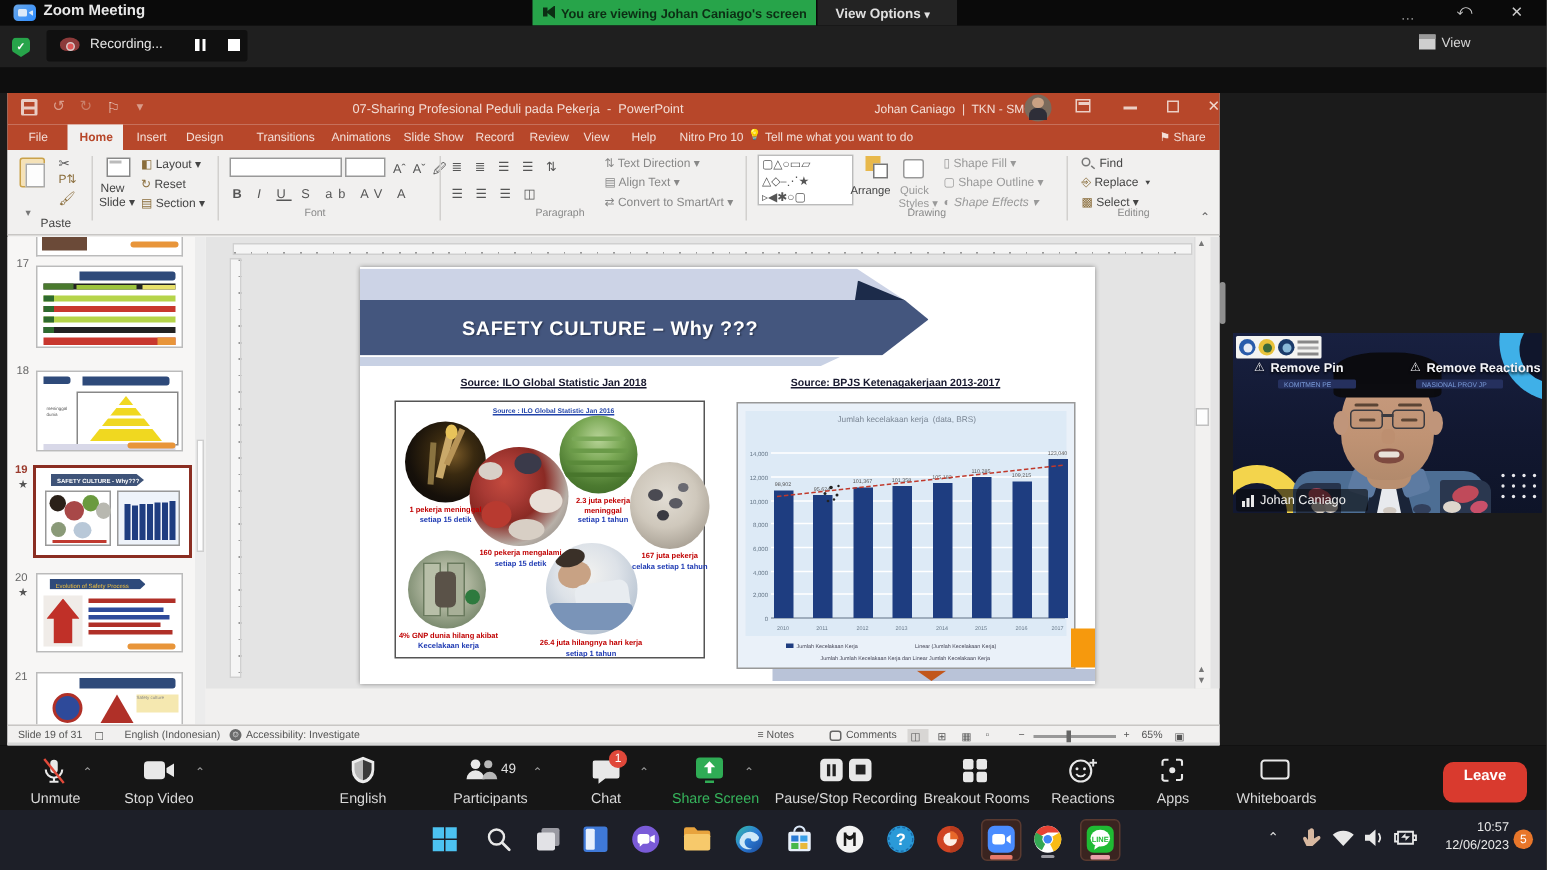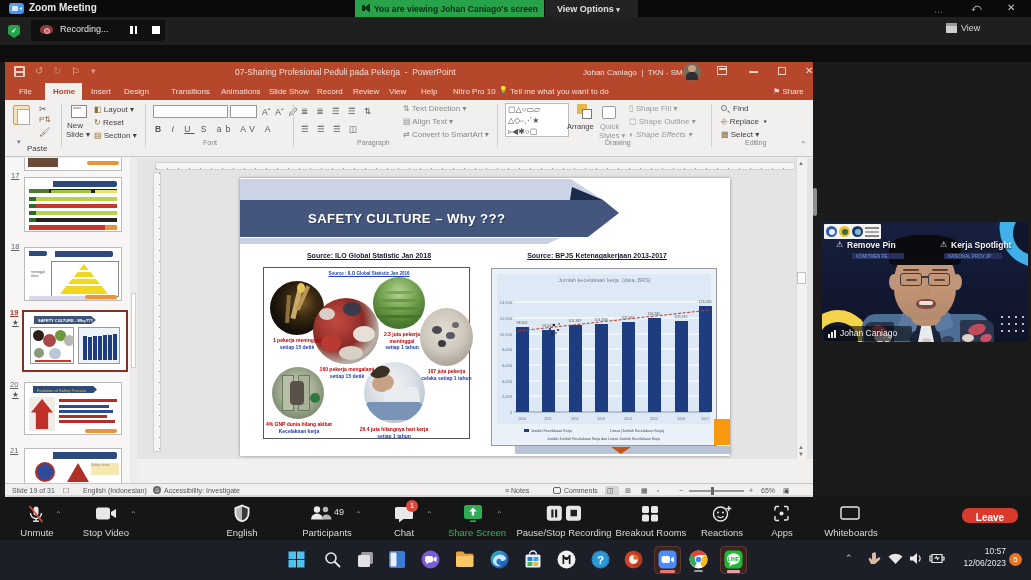--- a/index.html
+++ b/index.html
@@ -12,21 +12,21 @@
 #sharearea { left:0; top:45px; width:1031px; height:452px; background:#1b1b1b; }
 #topband { left:0; top:45px; width:1031px; height:17px; background:#0e0e0e; }
 
 #ppt { left:5px; top:62px; width:808px; height:435px; background:#f1f0ef; }
 #ppt-title { left:0; top:0; width:808px; height:21px; background:#b7472a; }
 #ppt-menu { left:0; top:21px; width:808px; height:17px; background:#b7472a; }
 #ppt-ribbon { left:0; top:38px; width:808px; height:57px; background:#f1f0ef; border-bottom:1px solid #c8c6c4; }
 #ppt-body { left:132px; top:96px; width:676px; height:301px; background:#e4e4e4; }
 #thumbs { left:0; top:96px; width:132px; height:325px; background:#f7f6f5; }
 #notes { left:132px; top:397px; width:676px; height:24px; background:#f1f0ef; border-top:1px solid #c8c6c4; }
-.tnum { position:absolute; font-size:7.5px; color:#666;text-decoration:underline; }
+.tnum { position:absolute; font-size:7.5px; color:#666; }
 .thumb { position:absolute; left:19px; width:98px; background:#fff; border:1px solid #bbb; }
 .tbar { position:absolute; background:#2e4a7a; border-radius:0 2px 2px 0; }
 #statusbar { left:0; top:421px; width:808px; height:14px; background:#f1f0ef; border-top:1px solid #c8c6c4; }
 
 #slide { left:240px; top:178px; width:490px; height:278px; background:#fff; box-shadow:0 0 3px rgba(0,0,0,.4); }
 
 #video { left:822px; top:222px; width:206px; height:120px; background:#141a36; }
 
 #zoombar { left:0; top:497px; width:1031px; height:43px; background:#161616; }
 
@@ -505,21 +505,21 @@
     <div class="abs" style="left:28px;top:2px;width:11px;height:11px;border-radius:50%;background:#1a3a6a;"></div>
     <div class="abs" style="left:30.5px;top:4.5px;width:6px;height:6px;border-radius:50%;background:#88b8d8;"></div>
     <div class="abs" style="left:41px;top:3px;width:14px;height:2px;background:#888;"></div>
     <div class="abs" style="left:41px;top:7px;width:14px;height:2px;background:#aaa;"></div>
     <div class="abs" style="left:41px;top:11px;width:14px;height:2px;background:#888;"></div>
   </div>
 
   <div class="abs" style="left:14px;top:18px;color:#f0f0f4;font-size:8px;text-shadow:0 1px 2px #000;">⚠</div>
   <div class="abs" style="left:25px;top:18px;color:#f4f4f8;font-size:8.5px;font-weight:bold;text-shadow:0 1px 2px #000;">Remove Pin</div>
   <div class="abs" style="left:118px;top:18px;color:#f0f0f4;font-size:8px;text-shadow:0 1px 2px #000;">⚠</div>
-  <div class="abs" style="left:129px;top:18px;color:#f4f4f8;font-size:8.5px;font-weight:bold;text-shadow:0 1px 2px #000;">Kerja Spotlight</div>
+  <div class="abs" style="left:129px;top:18px;color:#f4f4f8;font-size:8.5px;font-weight:bold;text-shadow:0 1px 2px #000;">Remove Reactions</div>
   <div class="abs" style="left:30px;top:31px;width:52px;height:6px;background:#25305e;border-radius:1px;"></div>
   <div class="abs" style="left:122px;top:31px;width:58px;height:6px;background:#25305e;border-radius:1px;"></div>
   <div class="abs" style="left:34px;top:32px;color:#7a9ad8;font-size:4.5px;">KOMITMEN PE</div>
   <div class="abs" style="left:126px;top:32px;color:#7a9ad8;font-size:4.5px;">NASIONAL PROV JP</div>
   <div class="abs" style="left:52px;top:113px;width:10px;height:7px;background:#d8d0c8;border-radius:50%;transform:rotate(24deg);"></div>
   <div class="abs" style="left:120px;top:114px;width:12px;height:7px;background:#32405c;border-radius:50%;"></div>
   <div class="abs" style="left:158px;top:112px;width:12px;height:8px;background:#c8506a;border-radius:50%;transform:rotate(-18deg);"></div>
   <div class="abs" style="left:100px;top:116px;width:9px;height:5px;background:#d0c8c0;border-radius:50%;"></div>
 
   <div class="abs" style="left:2px;top:104px;width:88px;height:15px;background:rgba(10,10,12,.62);border-radius:2px;"></div>
@@ -631,21 +631,21 @@
     <path d="M 2 5.5 L 2 3 a 1.5 1.5 0 0 1 1.5 -1.5 l 2.5 0 M 11 1.5 l 2.5 0 A 1.5 1.5 0 0 1 15 3 l 0 2.5 M 15 11 l 0 2.5 a 1.5 1.5 0 0 1 -1.5 1.5 l -2.5 0 M 6 15.5 l -2.5 0 A 1.5 1.5 0 0 1 2 13.5 L 2 11" stroke="#e8e8e8" stroke-width="1.4" fill="none"></path>
     <circle cx="8.5" cy="8.5" r="2" fill="#e8e8e8"></circle>
   </svg>
   <div class="zlabel" style="left:782px;top:30px;">Apps</div>
 
   <svg class="abs" style="left:840px;top:9px;" width="20" height="15" viewBox="0 0 20 15">
     <rect x="1" y="1" width="18" height="12" rx="2" fill="none" stroke="#e8e8e8" stroke-width="1.4"></rect>
   </svg>
   <div class="zlabel" style="left:851px;top:30px;">Whiteboards</div>
 
-  <div class="abs" style="left:962px;top:11px;width:56px;height:15px;background:#d93a2e;border-radius:7px;color:#fff;font-size:10px;font-weight:bold;text-align:center;line-height:19px;">Leave</div>
+  <div class="abs" style="left:962px;top:11px;width:56px;height:27px;background:#d93a2e;border-radius:7px;color:#fff;font-size:10px;font-weight:bold;text-align:center;line-height:19px;">Leave</div>
 </div>
 <div id="taskbar" class="abs">
 
   <svg class="abs" style="left:288px;top:11px;" width="17" height="17" viewBox="0 0 17 17">
     <g fill="#4cc2f1">
       <rect x="0.5" y="0.5" width="7.5" height="7.5"></rect>
         <rect x="9" y="0.5" width="7.5" height="7.5"></rect>
       <rect x="0.5" y="9" width="7.5" height="7.5"></rect>
         <rect x="9" y="9" width="7.5" height="7.5"></rect>
     </g>

